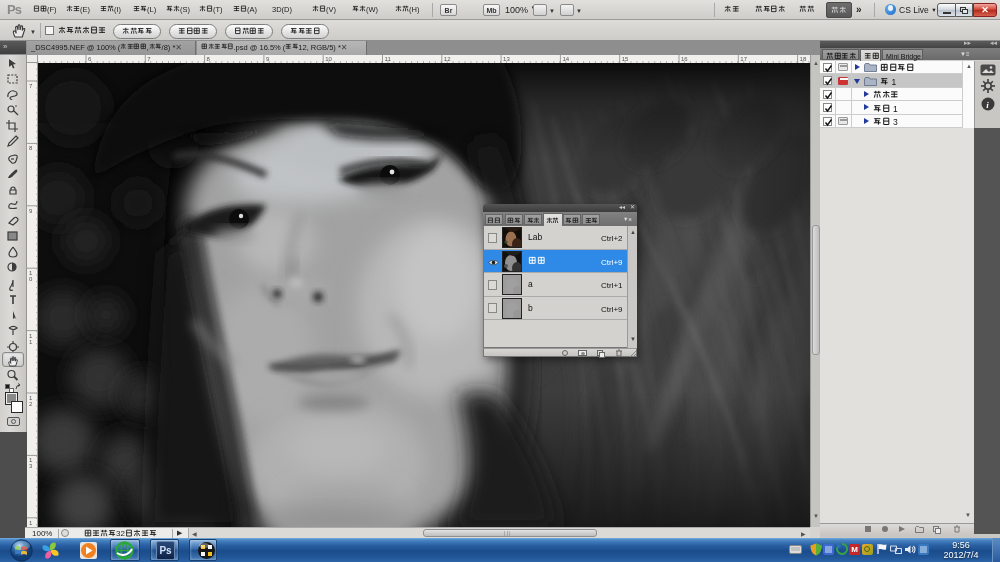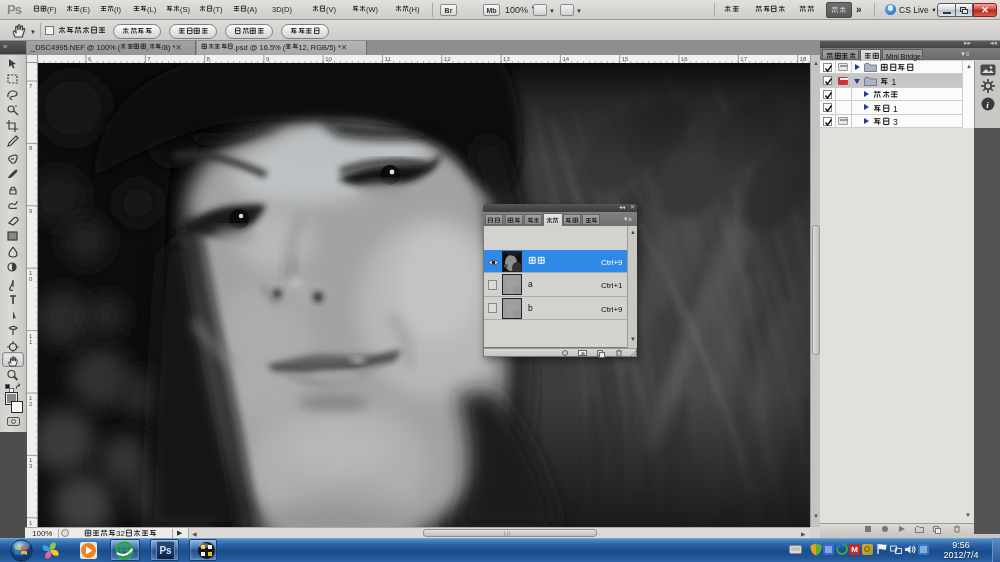--- a/index.html
+++ b/index.html
@@ -1289,20 +1289,32 @@
           <path d="M1 2.6 H9"></path>
           <path d="M3.2 1 V4.2"></path>
           <path d="M6.8 1 V4.2"></path>
           <path d="M2.6 5 L1.6 9"></path>
           <path d="M7.4 5 L8.6 9"></path>
           <path d="M5 4.6 V9"></path>
         </svg></div>
 <div class="ab" style="left:140px;top:4px;font-size:5.5px;color:#ddd">▼≡</div>
 </div>
 <div class="ab" style="left:0;top:21.5px;width:154px;height:122px;background:#d4d2ce;border:1px solid #777;border-top:none">
+<div class="ab" style="left:0;top:0.5px;width:143px;height:23.5px;background:transparent;border-bottom:1px solid #aaa">
+<div class="ab" style="left:4px;top:6.5px;width:9px;height:10px;background:#dcdad6;border:1px solid #888"></div>
+<svg class="ab" style="left:17.5px;top:1px;border:1px solid #222" width="20" height="21">
+          <rect width="20" height="21" fill="#120e0a"></rect>
+          <ellipse cx="8" cy="11" rx="5.5" ry="7.5" fill="#9a7050"></ellipse>
+          <path d="M2 0 H18 C14 4 12 3 10 4 C7 3 4 2 2 0 Z" fill="#2a1a10"></path>
+          <ellipse cx="14" cy="16" rx="5" ry="6" fill="#3a2418"></ellipse>
+          <circle cx="3" cy="14" r="1.6" fill="#3a4a2c"></circle>
+        </svg>
+<div class="ab" style="left:44px;top:6px;white-space:nowrap"><span style="font-size:8.5px;color:#111">L</span><span style="font-size:8.5px;color:#111">a</span><span style="font-size:8.5px;color:#111">b</span></div>
+<div class="ab" style="left:117px;top:8px;font-size:8px;color:#111">Ctrl+2</div>
+</div>
 <div class="ab" style="left:0;top:24.0px;width:143px;height:23.5px;background:#2e8ae6;border-bottom:1px solid #aaa">
 <svg class="ab" style="left:4px;top:9px" width="11" height="7">
           <path d="M0.5 3.5 Q5.5 -1 10.5 3.5 Q5.5 8 0.5 3.5 Z" fill="#f2f2f2" stroke="#333" stroke-width="0.7"></path>
           <circle cx="5.5" cy="3.5" r="1.8" fill="#1a1a1a"></circle>
         </svg>
 <svg class="ab" style="left:17.5px;top:1px;border:1px solid #222" width="20" height="21">
           <rect width="20" height="21" fill="#101010"></rect>
           <ellipse cx="8" cy="11" rx="6" ry="8" fill="#909090"></ellipse>
           <path d="M2 0 H18 C14 4 12 3 10 4 C7 3 4 2 2 0 Z" fill="#1e1e1e"></path>
           <ellipse cx="14" cy="16" rx="5" ry="6" fill="#333"></ellipse>

